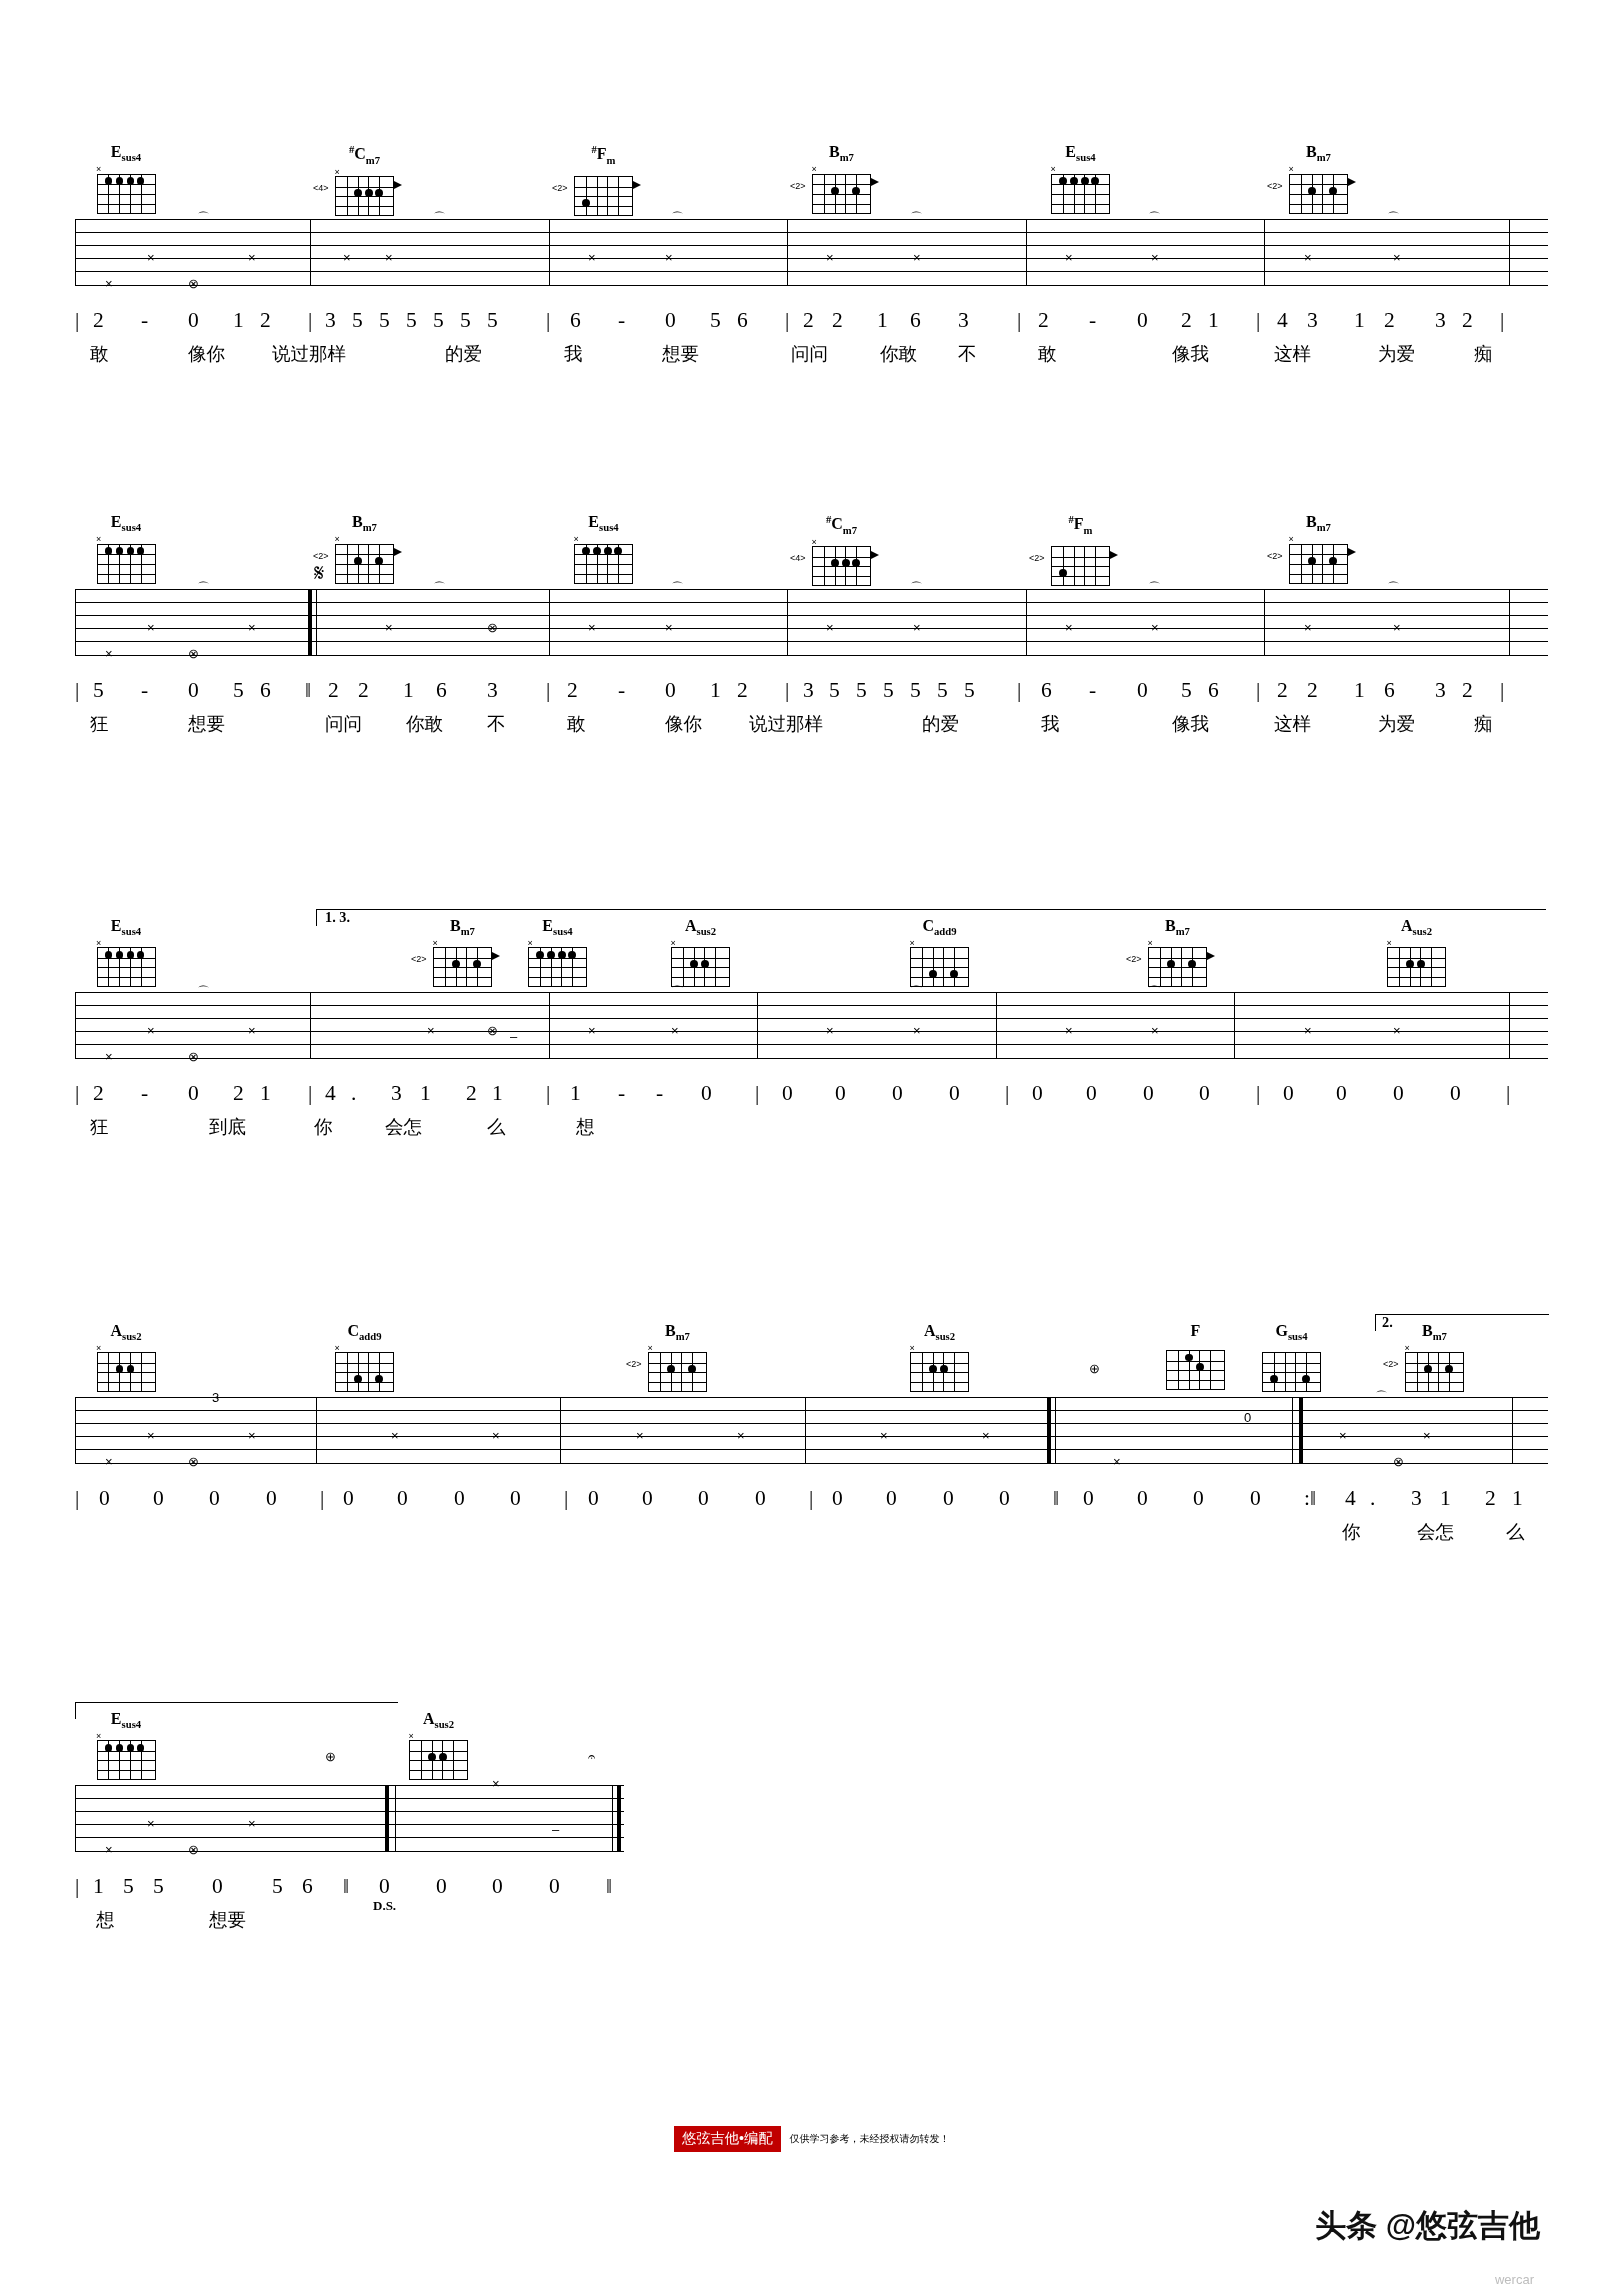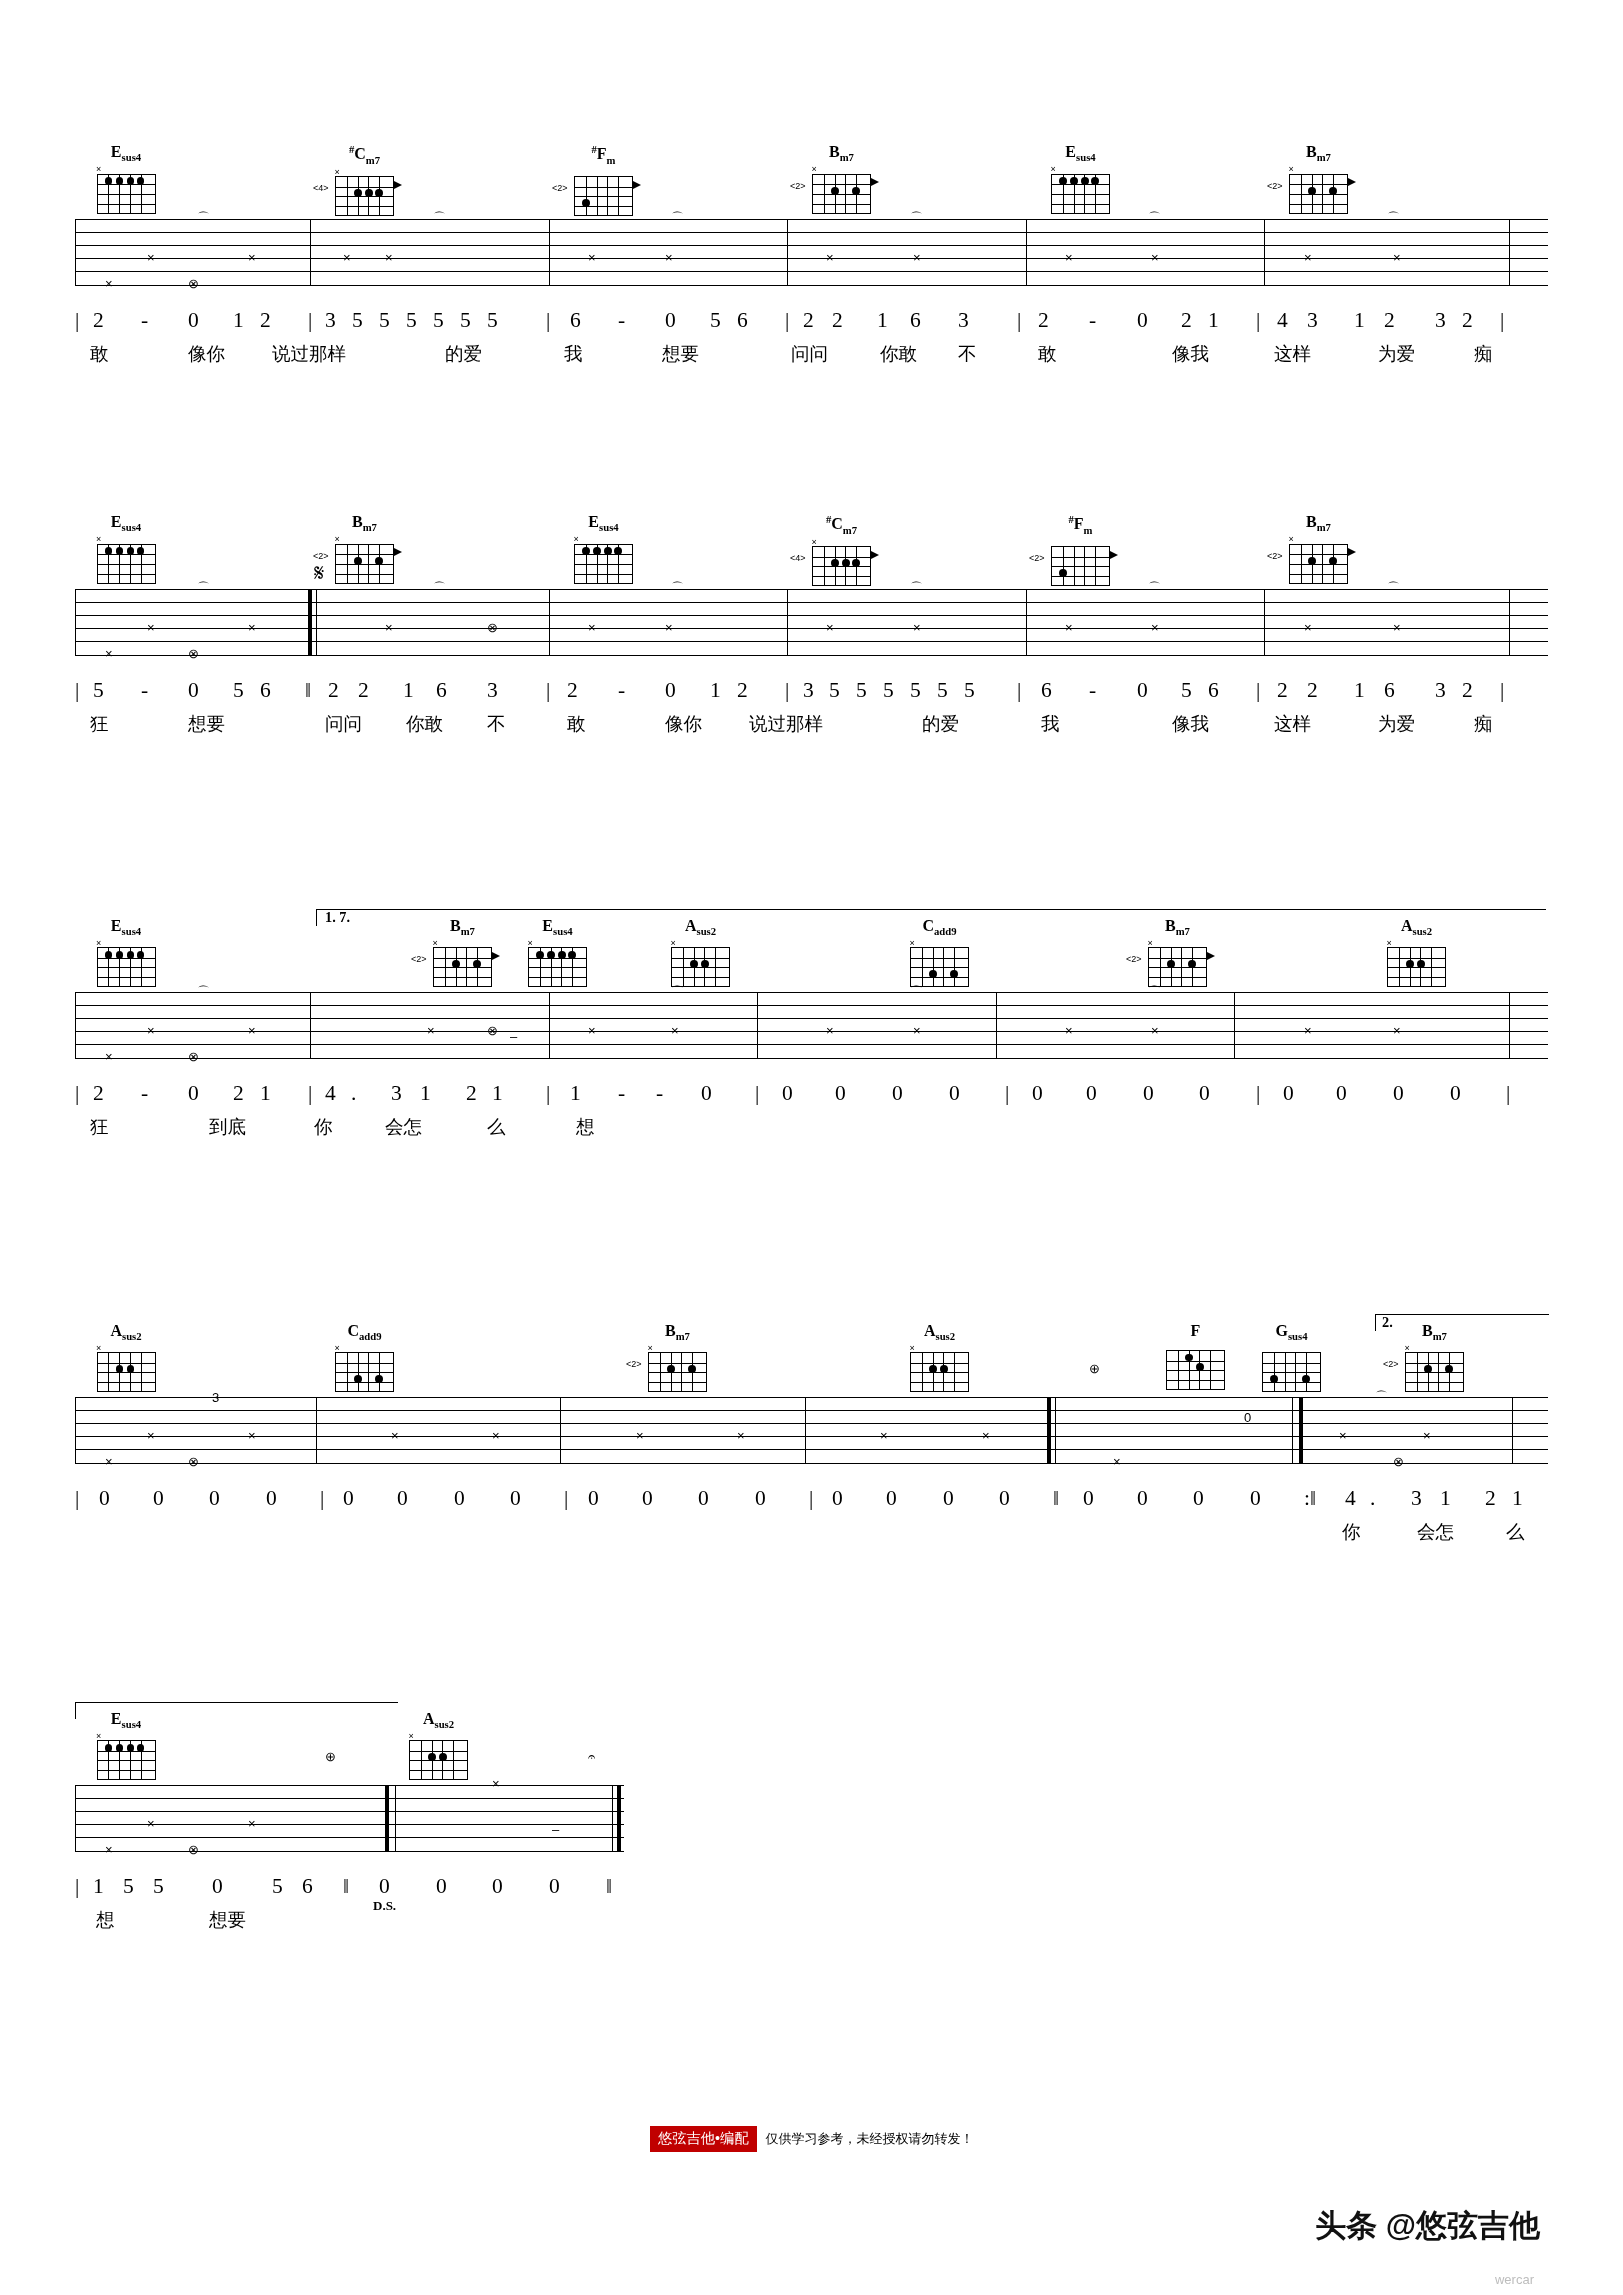--- a/index.html
+++ b/index.html
@@ -37,21 +37,21 @@
   .numline span{position:absolute;}
   .lyrics{position:relative;height:31px;font-family:"Liberation Sans",sans-serif;font-size:18.5px;white-space:nowrap;}
   .lyrics span{position:absolute;}
 
   .endingbox{position:absolute;border-left:1.2px solid #000;border-top:1.2px solid #000;height:15.5px;}
   .endinglabel{position:absolute;font-family:"Liberation Serif",serif;font-size:14.3px;font-weight:bold;}
 
   
   .footer{position:absolute;left:0;right:0;bottom:143px;text-align:center;}
   .fbadge{display:inline-block;background:#c00000;color:#fff;font-family:"Liberation Sans",sans-serif;font-size:14.3px;padding:3.6px 8.3px;vertical-align:middle;}
-  .ftext{display:inline-block;font-family:"Liberation Sans",sans-serif;font-size:13px;padding-left:6px;vertical-align:middle;}
+  .ftext{display:inline-block;font-family:"Liberation Sans",sans-serif;font-size:10px;padding-left:6px;vertical-align:middle;}
   .watermark{position:absolute;right:83px;bottom:48px;font-family:"Liberation Sans",sans-serif;font-size:31px;font-weight:bold;color:#111;}
   .wmsmall{position:absolute;right:89px;bottom:8.3px;font-family:"Liberation Sans",sans-serif;font-size:13px;color:#bdbdbd;}
   .seg{position:absolute;font-size:24px;font-family:"Liberation Serif",serif;}
 </style>
 </head>
 <body>
 
 <div class="page">
 
   <div class="system" style="position:absolute;left:75px;top:143px;">
@@ -505,21 +505,21 @@
         <span style="left: 966px; top: 0px;">我</span>
         <span style="left: 1097px; top: 0px;">像我</span>
         <span style="left: 1199px; top: 0px;">这样</span>
         <span style="left: 1303px; top: 0px;">为爱</span>
         <span style="left: 1399px; top: 0px;">痴</span>
       </div>
   </div>
 
   <div class="system" style="position:absolute;left:75px;top:895px;">
     <div class="endingbox" style="left:241px;top:14.3px;width:1229px;"></div>
-    <div class="endinglabel" style="left:250px;top:14.3px;">1. 7.</div>
+    <div class="endinglabel" style="left:250px;top:14.3px;">1. 3.</div>
 
     <div class="chordrow" style="margin-top:21.5px;">
       <div class="chord" style="left:21.5px;">
         <div class="cname">E<sub>sus4</sub></div>
         <div class="grid">
             <div class="marks">
               <span style="left:-0.6px;">×</span>
             </div>
           <div class="gbox">
               <i class="v" style="left:10.7px;"></i>

